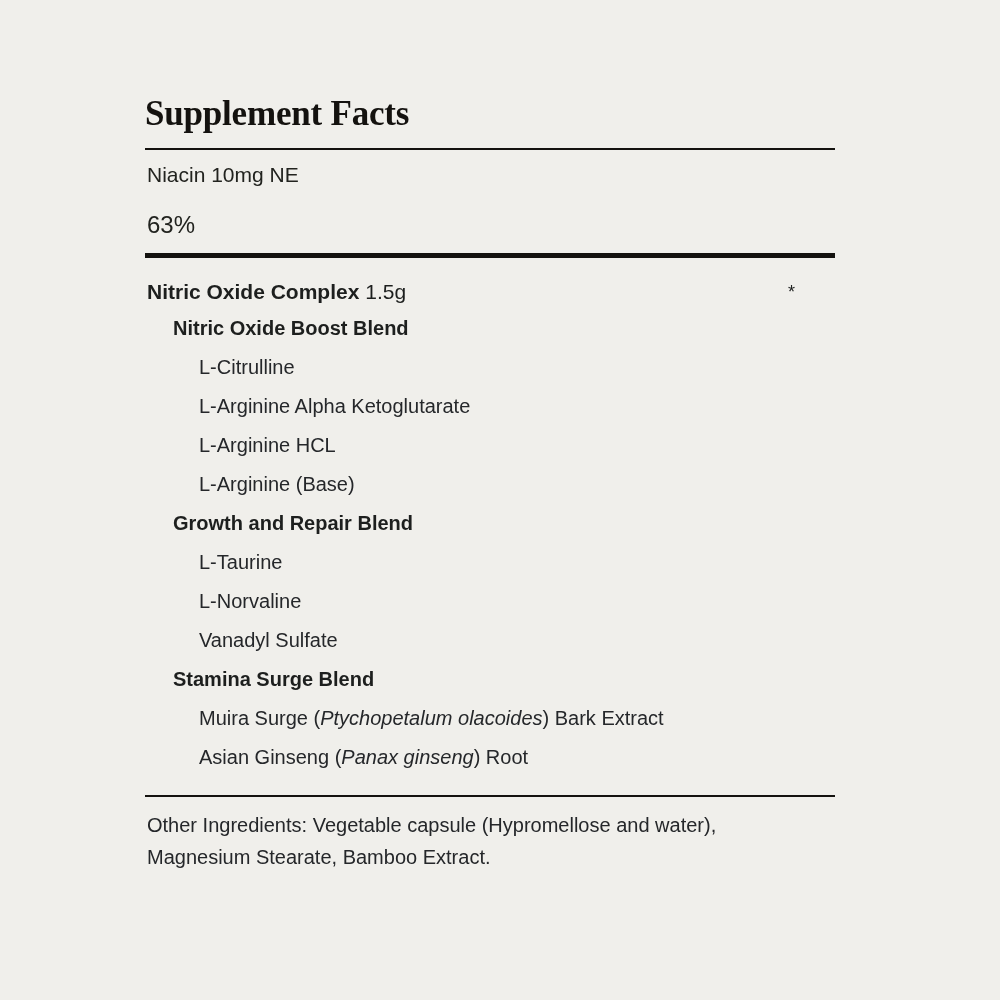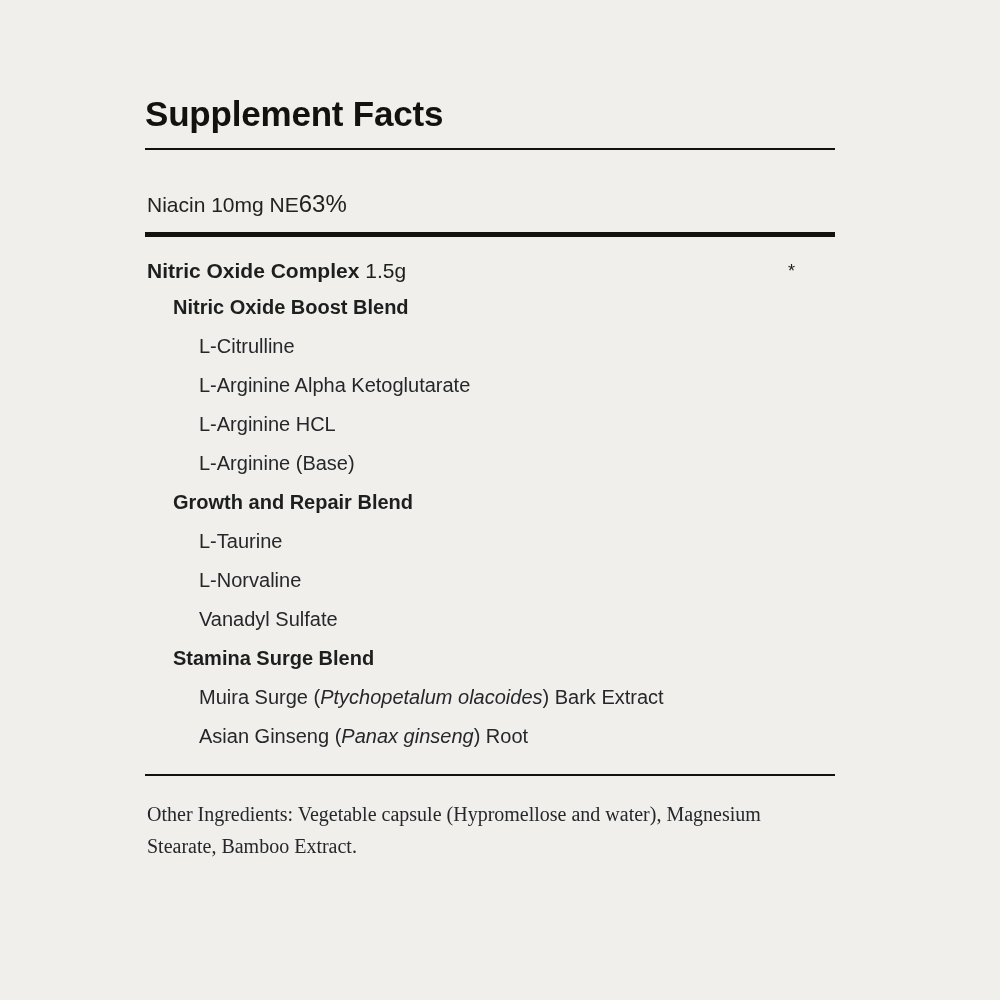--- a/index.html
+++ b/index.html
@@ -14,21 +14,21 @@
     color: #1d1f1e;
     -webkit-font-smoothing: antialiased;
   }
   .panel {
     position: absolute;
     left: 145px;
     top: 95px;
     width: 690px;
   }
   .title {
-    font-family: Liberation Sans, sans-serif;
+    font-family: Liberation Serif, serif;
     font-weight: bold;
     font-size: 35px;
     letter-spacing: -0.2px;
     color: #14120f;
     margin: 0 0 14px 0;
     line-height: 1.1;
   }
   .rule-thin {
     border-top: 2px solid #14120f;
     height: 0;
@@ -40,24 +40,25 @@
     width: 100%;
   }
   .rule-end {
     border-top: 2px solid #14120f;
     height: 0;
     width: 100%;
   }
   .row {
     display: flex;
     align-items: baseline;
-    justify-content: flex-start;
+    justify-content: flex-end;
     font-size: 21px;
     line-height: 1.0;
     color: #22231f;
+    flex-direction: column;
   }
   .niacin-row {
     padding: 14px 0 16px 2px;
   }
   .niacin-row .pct {
     font-size: 24px;
     padding-right: 40px;
     margin-top: 28px;
   }
   .body-block {
@@ -90,26 +91,25 @@
   .lvl2 {
     font-size: 20px;
     font-weight: normal;
     margin: 0 0 16px 52px;
     color: #25272a;
   }
   .lvl2 i {
     font-style: italic;
   }
   .footer {
-    padding: 22px 0 0 2px;
+    padding: 12px 0 0 2px;
     font-size: 20px;
     line-height: 1.6;
     color: #25272a;
     max-width: 640px;
-    font-family: Liberation Serif, serif;
   }
 </style>
 </head>
 <body>
 
 <div class="panel">
 
   <h1 class="title">Supplement Facts</h1>
 
   <div class="rule-thin"></div>

